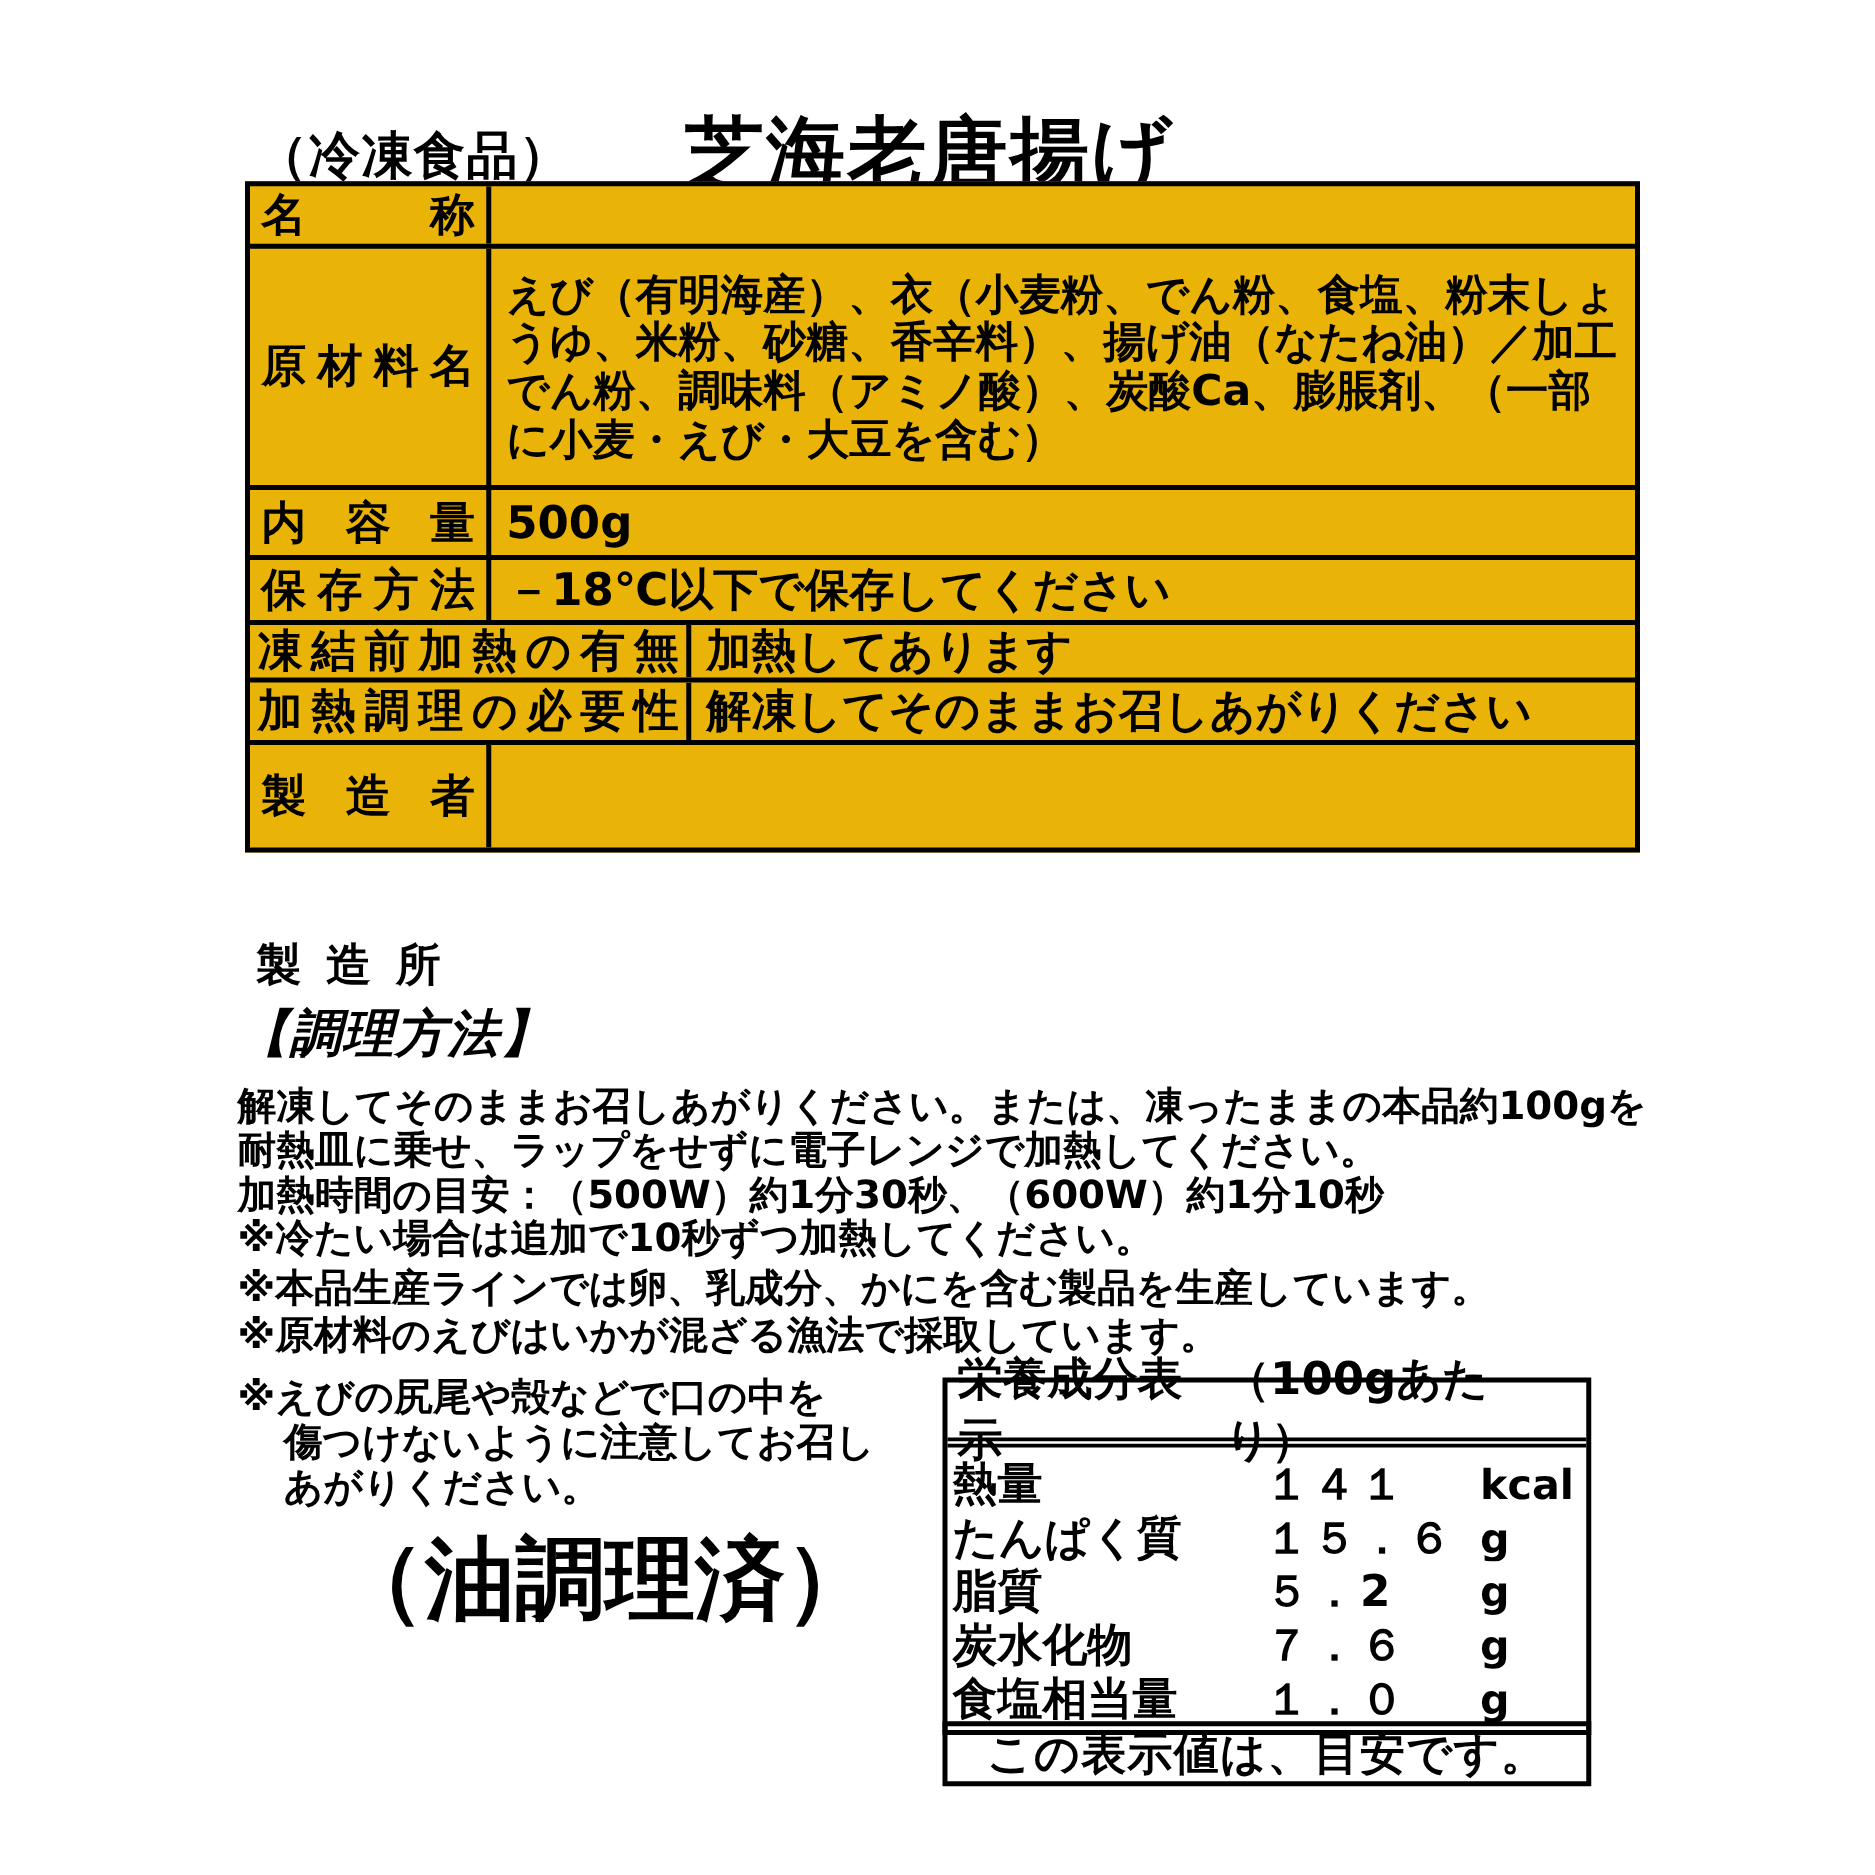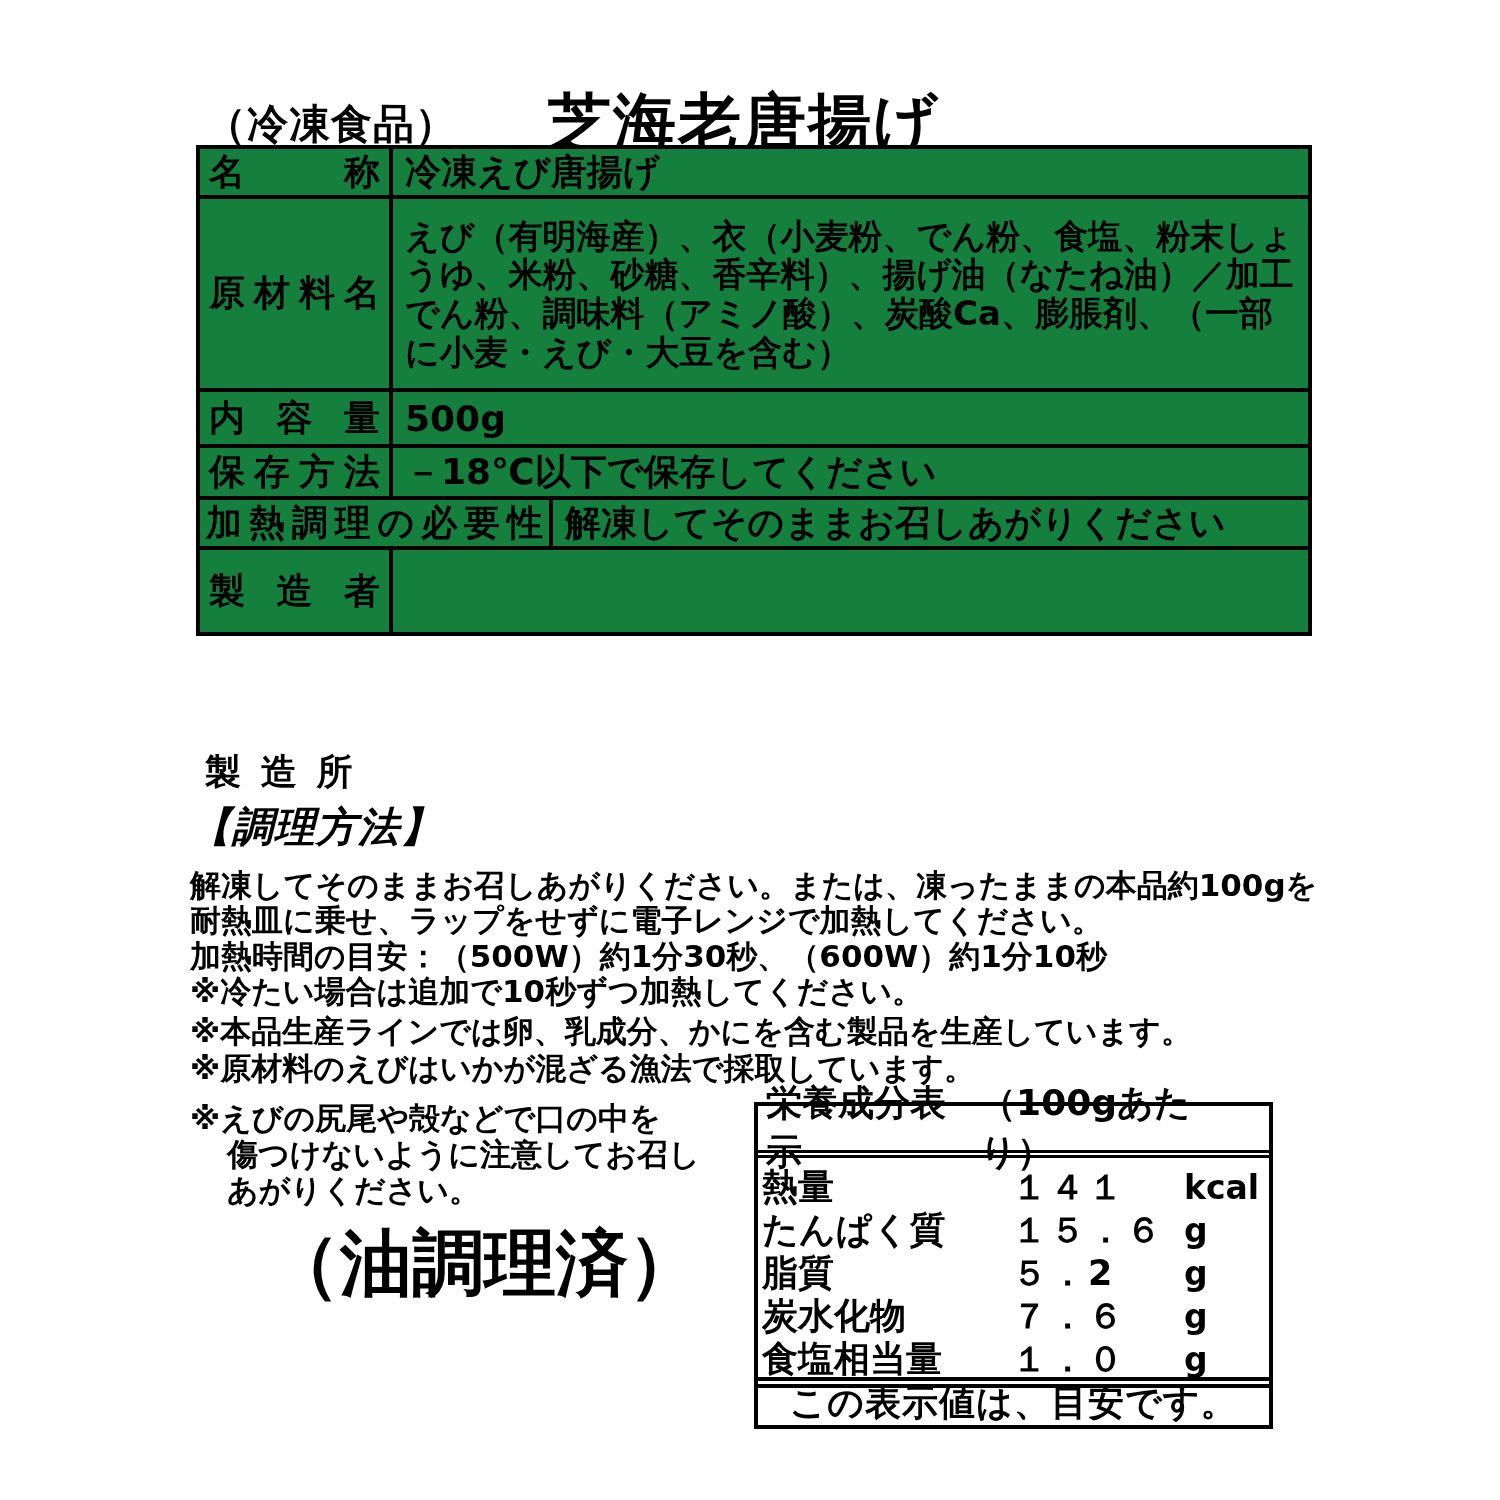--- a/index.html
+++ b/index.html
@@ -10,21 +10,21 @@
   }
   .abs{position:absolute;}
 
   
   .frozen-label{left:205px;top:97px;font-size:41px;letter-spacing:1px;}
   .page-title{left:548px;top:80px;font-size:63px;letter-spacing:2px;}
 
   
   .spec-table{
     left:196px;top:145px;width:1116px;
-    border:4px solid #000;box-sizing:border-box;background:#15803d;
+    border:4px solid #000;box-sizing:border-box;background:#eab308;
     font-size:36px;
   }
   .trow{display:flex;border-bottom:4px solid #000;overflow:hidden;}
   .trow:last-child{border-bottom:none;}
   .tlabel{
     width:171px;flex:0 0 171px;border-right:4px solid #000;
     display:flex;align-items:center;padding:0 9px;box-sizing:content-box;
     overflow:hidden;
   }
   .tlabel span{
@@ -76,23 +76,20 @@
 <body>
 
 <div class="abs frozen-label">（冷凍食品）</div>
 <div class="abs page-title">芝海老唐揚げ</div>
 
 <div class="abs spec-table">
   <div class="trow" style="height:46px">
     <div class="tlabel">
         <span>名称</span>
       </div>
-    <div class="tvalue">
-        <span>冷凍えび唐揚げ</span>
-      </div>
   </div>
   <div class="trow" style="height:189px">
     <div class="tlabel">
         <span>原材料名</span>
       </div>
     <div class="tvalue ingredients">
         <span>えび（有明海産）、衣（小麦粉、でん粉、食塩、粉末しょうゆ、米粉、砂糖、香辛料）、揚げ油（なたね油）／加工でん粉、調味料（アミノ酸）、炭酸Ca、膨脹剤、（一部に小麦・えび・大豆を含む）</span>
       </div>
   </div>
   <div class="trow" style="height:52px">
@@ -102,20 +99,28 @@
     <div class="tvalue">
         <span>500g</span>
       </div>
   </div>
   <div class="trow" style="height:48px">
     <div class="tlabel">
         <span>保存方法</span>
       </div>
     <div class="tvalue">
         <span>－18℃以下で保存してください</span>
+      </div>
+  </div>
+  <div class="trow wide" style="height:42px">
+    <div class="tlabel">
+        <span>凍結前加熱の有無</span>
+      </div>
+    <div class="tvalue">
+        <span>加熱してあります</span>
       </div>
   </div>
   <div class="trow wide" style="height:46px">
     <div class="tlabel">
         <span>加熱調理の必要性</span>
       </div>
     <div class="tvalue">
         <span>解凍してそのままお召しあがりください</span>
       </div>
   </div>

